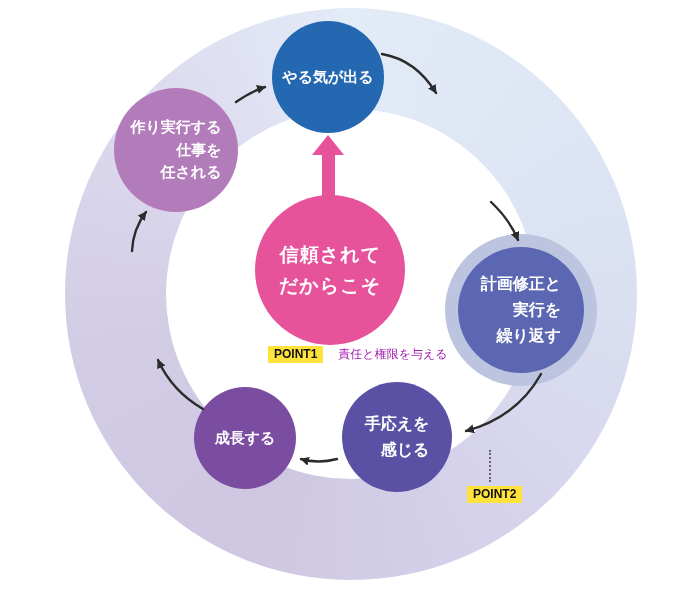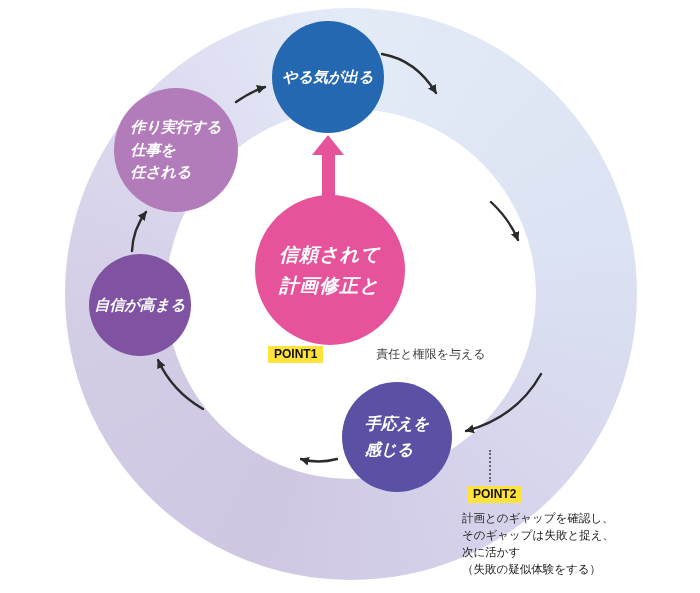--- a/index.html
+++ b/index.html
@@ -6,21 +6,21 @@
   body{font-family:"Liberation Sans","DejaVu Sans",sans-serif;}
   .stage{position:relative;width:700px;height:593px;background:#fff;overflow:hidden;}
 
   
   .ring{position:absolute;left:65px;top:8px;width:572px;height:572px;border-radius:50%;
         background:conic-gradient(from 0deg,#e3ebf7 0deg,#dbe2f2 80deg,#d6d4ec 140deg,#cfc7e2 200deg,#d2cce5 260deg,#dcd9ee 310deg,#e3ebf7 360deg);}
   .ring-hole{position:absolute;left:166px;top:109px;width:370px;height:370px;border-radius:50%;background:#fff;}
 
   
   .node{position:absolute;border-radius:50%;display:flex;align-items:center;justify-content:center;
-        text-align:left;color:#fff;font-weight:bold;z-index:3;font-style:italic;}
+        text-align:right;color:#fff;font-weight:bold;z-index:3;}
   .node .lbl{white-space:pre-line;}
   .n-motivation{left:272px;top:21px;width:112px;height:112px;font-size:15px;line-height:1.5;}
   .n-plan{left:404px;top:93px;width:114px;height:114px;font-size:15px;line-height:1.5;}
   .n-revise{left:458px;top:247px;width:126px;height:126px;font-size:16px;line-height:1.62;
             box-shadow:0 0 0 13px #bdc4df;}
   .n-feel{left:342px;top:382px;width:110px;height:110px;font-size:16px;line-height:1.6;}
   .n-grow{left:194px;top:387px;width:102px;height:102px;font-size:15px;}
   .n-confidence{left:89px;top:254px;width:102px;height:102px;font-size:15px;}
   .n-bigger{left:114px;top:88px;width:124px;height:124px;font-size:15px;line-height:1.5;}
   .n-center{left:255px;top:195px;width:150px;height:150px;font-size:19px;line-height:1.65;letter-spacing:1px;}
@@ -32,53 +32,58 @@
 
   
   .overlay{position:absolute;left:0;top:0;z-index:4;pointer-events:none;}
   .arr{fill:none;stroke:#2b2b2b;stroke-width:2.4;stroke-linecap:round;marker-end:url(#ah);}
 
   
   .note{position:absolute;color:#333;font-size:11.5px;line-height:18px;z-index:5;white-space:pre-line;}
   .note-plan{left:518px;top:179px;}
   .note-exec{left:487px;top:369px;}
   .point-badge{display:inline-block;color:#111;font-weight:bold;font-size:12px;padding:1px 6px 2px;}
-  .point1{position:absolute;left:268px;top:346px;display:flex;align-items:center;gap:6px;z-index:5;text-align:center;}
-  .point1-text{font-size:12px;color:#404040;margin-left:47px;}
+  .point1{position:absolute;left:268px;top:346px;display:flex;align-items:center;gap:15px;z-index:5;text-align:center;}
+  .point1-text{font-size:12px;color:#a21caf;}
   .point2{position:absolute;left:462px;top:484px;z-index:5;}
   .point2 .point-badge{margin-left:5px;text-align:center;}
   .point2-text{white-space:pre-line;font-size:11.5px;line-height:17px;color:#222;margin-top:7px;}
   .dotted-line{position:absolute;left:489px;top:450px;height:32px;border-left:2px dotted #666;z-index:5;}
 </style>
 </head>
 <body>
 
 <div class="stage">
 
   <div class="ring"></div>
   <div class="ring-hole"></div>
 
   <div class="node n-motivation" style="background: rgb(36, 104, 178);">
     <span class="lbl">やる気が出る</span>
   </div>
+  <div class="node n-revise" style="background: rgb(91, 103, 178);">
+    <span class="lbl">計画修正と
+実行を
+繰り返す</span>
+  </div>
   <div class="node n-feel" style="background: rgb(90, 81, 165);">
     <span class="lbl">手応えを
 感じる</span>
   </div>
-  <div class="node n-confidence" style="background: rgb(127, 82, 162);">
-    <span class="lbl">自信が高まる</span>
+  <div class="node n-grow" style="background: rgb(123, 77, 161);">
+    <span class="lbl">成長する</span>
   </div>
   <div class="node n-bigger" style="background: rgb(178, 124, 186);">
     <span class="lbl">作り実行する
 仕事を
 任される</span>
   </div>
   <div class="node n-center" style="background: rgb(231, 83, 154);">
     <span class="lbl">信頼されて
-計画修正と</span>
+だからこそ</span>
   </div>
 
   <div class="up-arrow">
     <div class="up-arrow-head"></div>
     <div class="up-arrow-shaft" style="background: rgb(231, 83, 154);"></div>
   </div>
 
   <svg class="overlay" width="700" height="593" viewBox="0 0 700 593">
     <defs>
       <marker id="ah" markerWidth="10" markerHeight="10" refX="8" refY="4.5" orient="auto" markerUnits="userSpaceOnUse">
@@ -97,19 +102,15 @@
 
   <div class="point1">
     <span class="point-badge" style="background: rgb(255, 227, 60);">POINT1</span>
     <span class="point1-text">責任と権限を与える</span>
   </div>
 
   <div class="dotted-line"></div>
 
   <div class="point2">
     <span class="point-badge" style="background: rgb(255, 227, 60);">POINT2</span>
-    <div class="point2-text">計画とのギャップを確認し、
-そのギャップは失敗と捉え、
-次に活かす
-（失敗の疑似体験をする）</div>
   </div>
 
 </div>
 
 </body></html>

